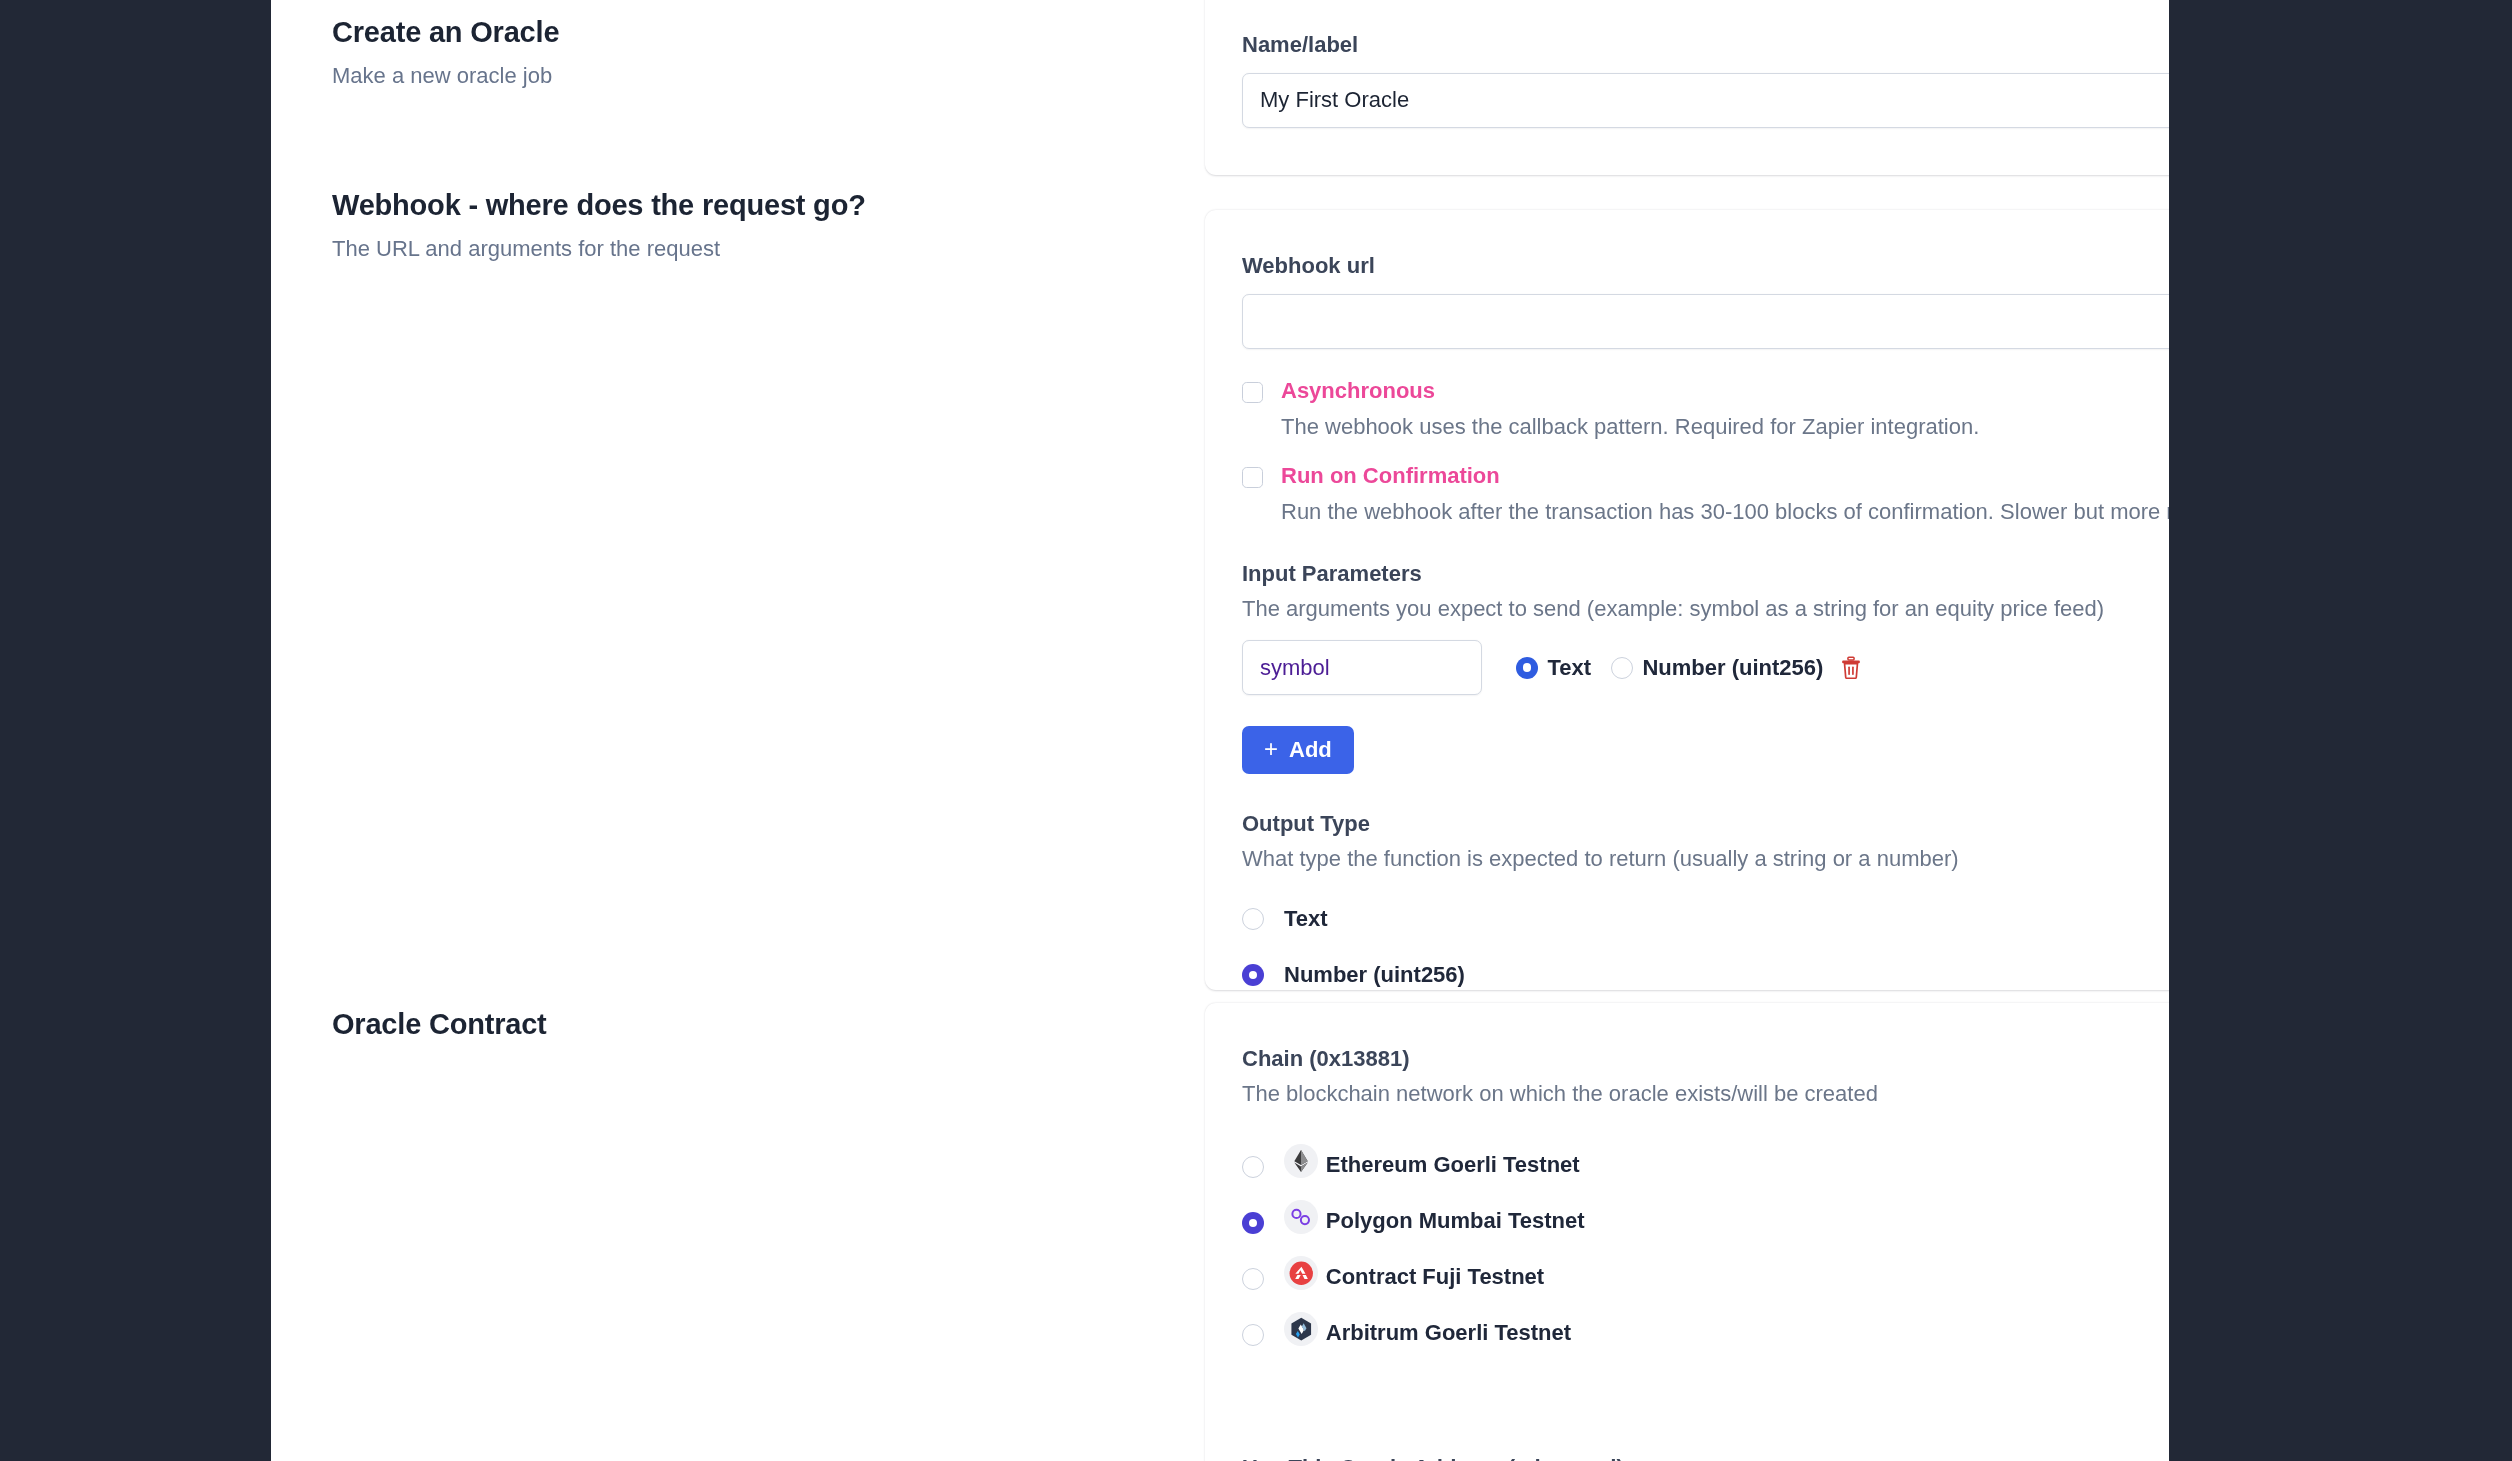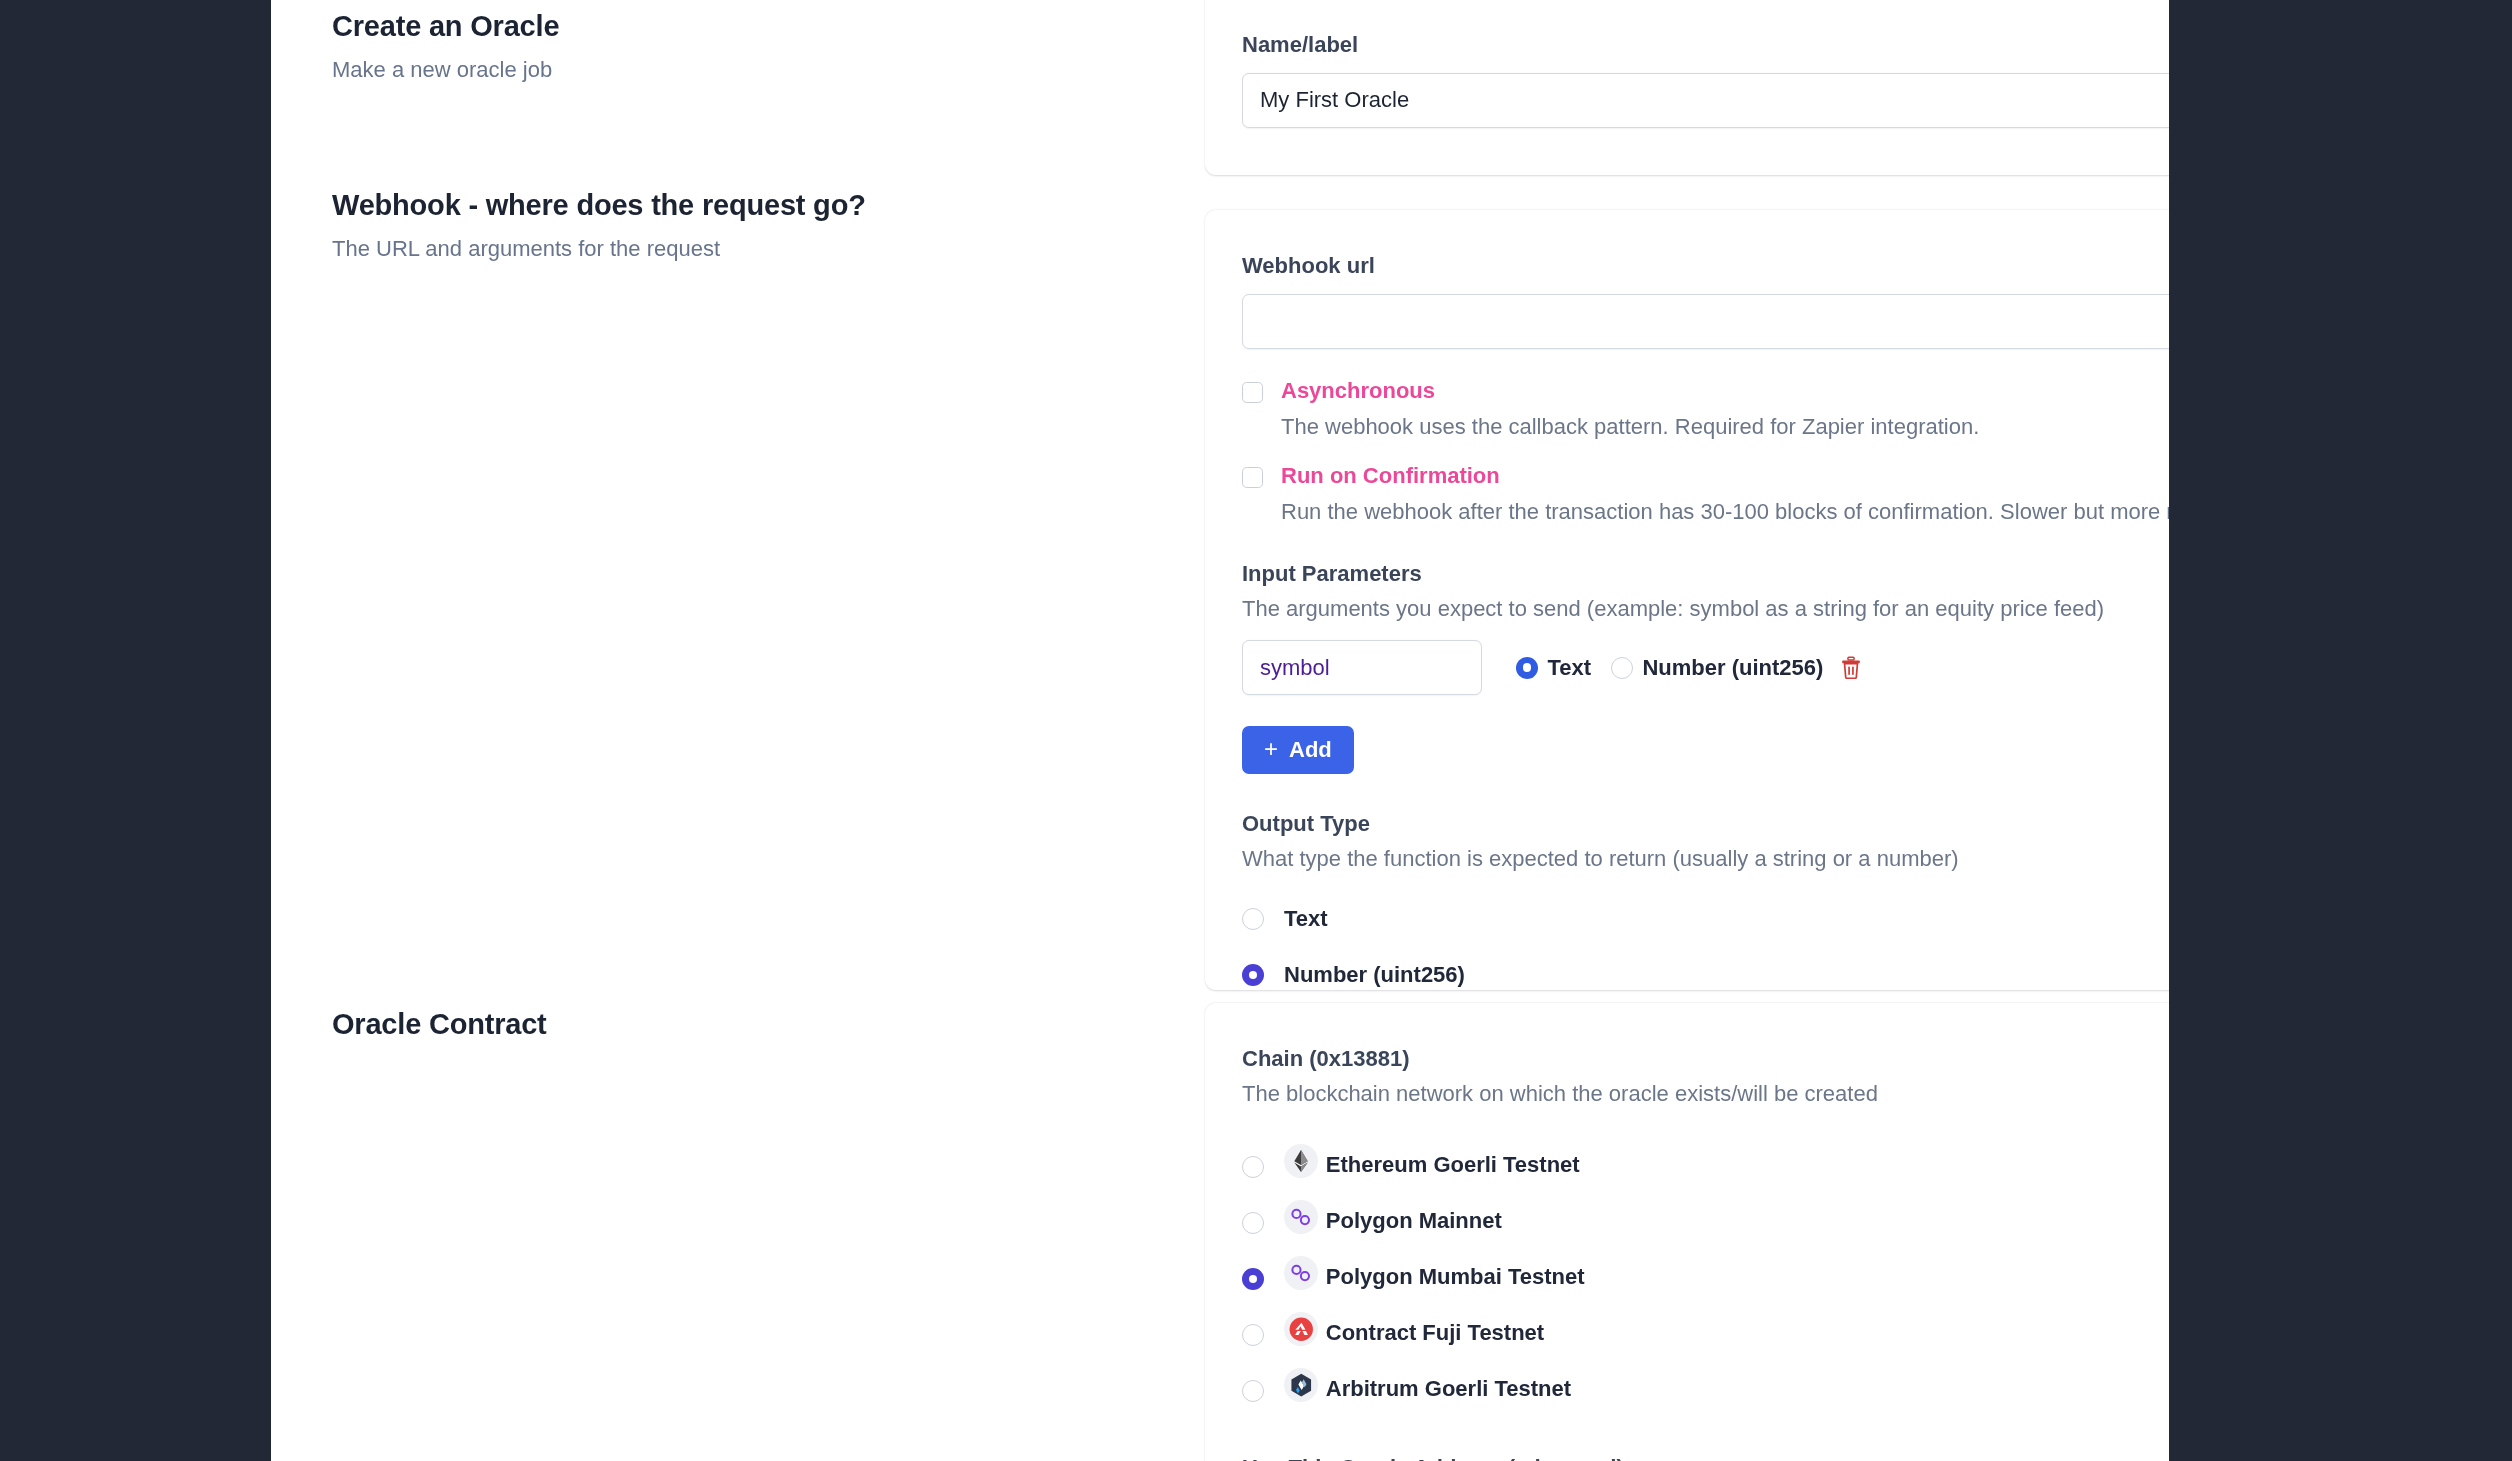--- a/index.html
+++ b/index.html
@@ -327,21 +327,21 @@
   }
 </style>
 </head>
 <body>
 
 <div class="page">
   <div class="layout">
 
     <div class="side-col">
 
-      <div class="side-block" style="top:8px;">
+      <div class="side-block" style="top:14px;">
         <div class="side-title">Create an Oracle</div>
         <div class="side-sub">Make a new oracle job</div>
       </div>
 
       <div class="side-block" style="top:187px;">
         <div class="side-title">Webhook - where does the request go?</div>
         <div class="side-sub">The URL and arguments for the request</div>
       </div>
 
       <div class="side-block" style="top:1006px;">
@@ -453,32 +453,20 @@
                 <svg width="14" height="22" viewBox="0 0 18 28" aria-hidden="true">
                   <path d="M9 0 L17.6 14.2 L9 19.3 L0.4 14.2 Z" fill="#3c3c3d"></path>
                   <path d="M9 0 L17.6 14.2 L9 19.3 Z" fill="#8c8c8e"></path>
                   <path d="M9 21.1 L17.6 16 L9 28 L0.4 16 Z" fill="#3c3c3d"></path>
                   <path d="M9 21.1 L17.6 16 L9 28 Z" fill="#8c8c8e"></path>
                 </svg>
               </span>
               <span class="chain-label">Ethereum Goerli Testnet</span>
             </div>
 
-            <div class="chain-row">
-              <span class="radio"></span>
-              <span class="chain-icon-wrap">
-                <svg width="23.4" height="20" viewBox="0 0 30 26" aria-hidden="true">
-                  <g fill="none" stroke="#7b3fe4" stroke-width="2.6">
-                    <circle cx="9.5" cy="9" r="5.3"></circle>
-                    <circle cx="20.5" cy="17" r="5.3"></circle>
-                  </g>
-                </svg>
-              </span>
-              <span class="chain-label">Polygon Mainnet</span>
-            </div>
 
             <div class="chain-row">
               <span class="radio on-indigo"></span>
               <span class="chain-icon-wrap">
                 <svg width="23.4" height="20" viewBox="0 0 30 26" aria-hidden="true">
                   <g fill="none" stroke="#7b3fe4" stroke-width="2.6">
                     <circle cx="9.5" cy="9" r="5.3"></circle>
                     <circle cx="20.5" cy="17" r="5.3"></circle>
                   </g>
                 </svg>

